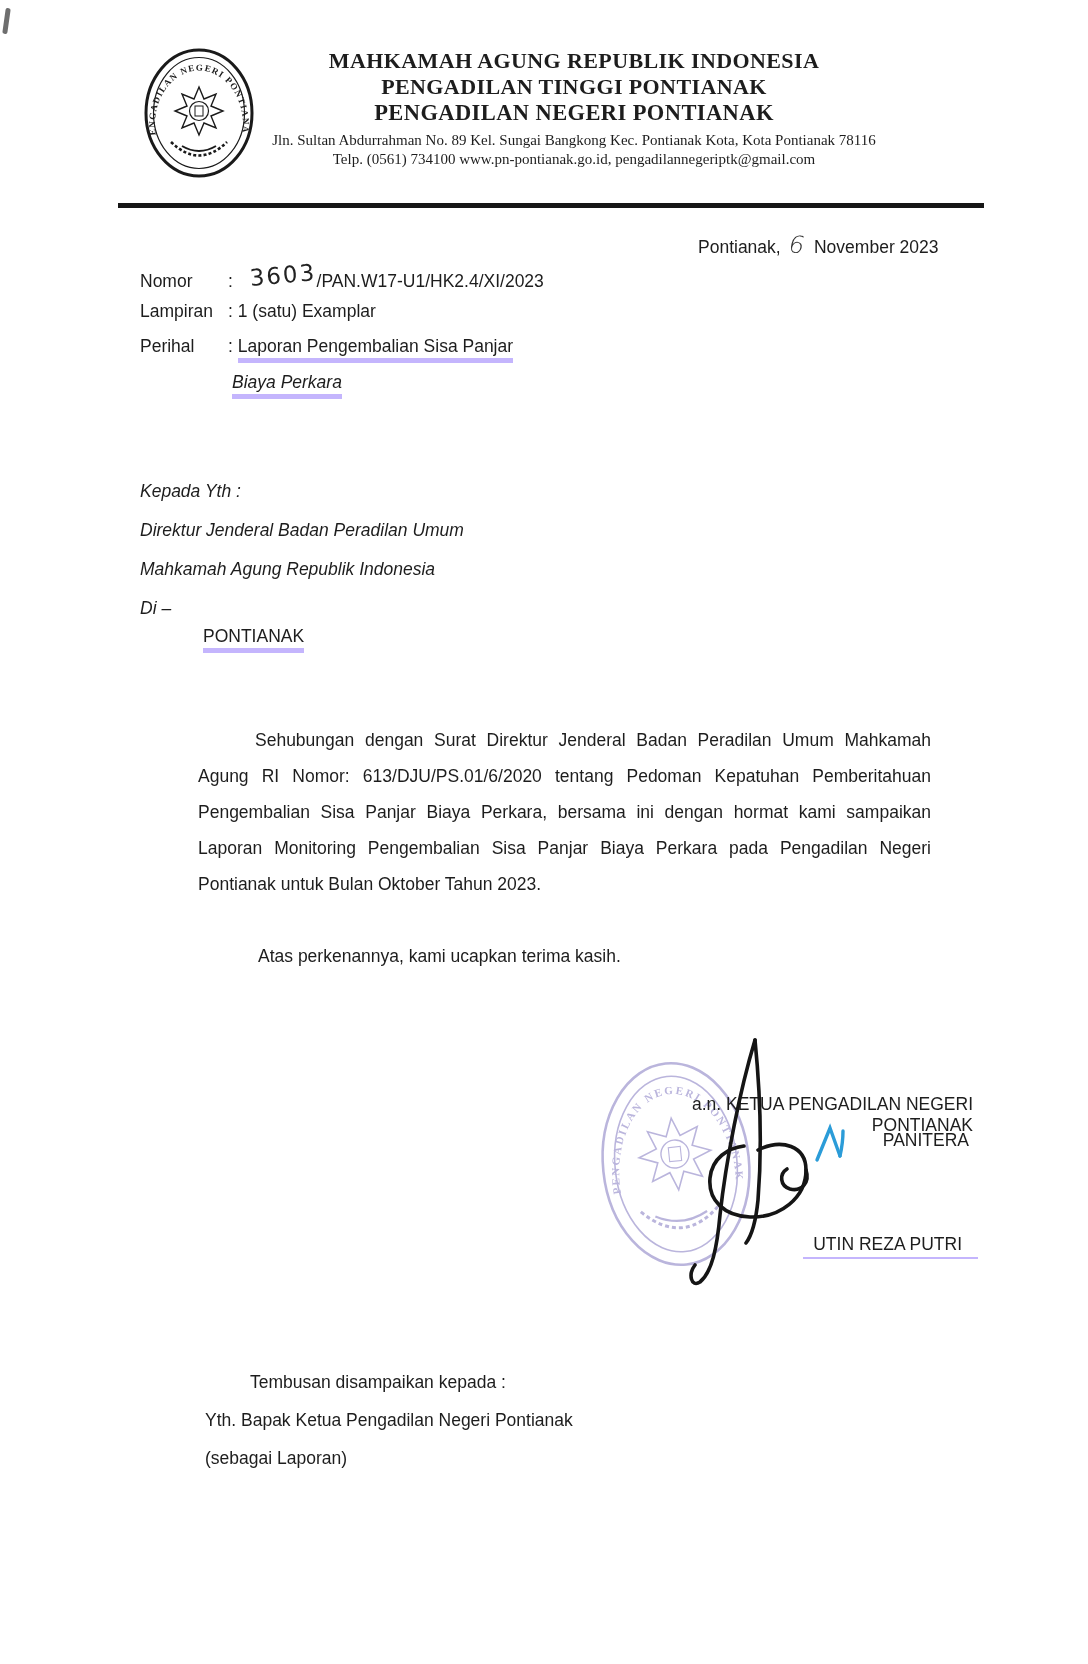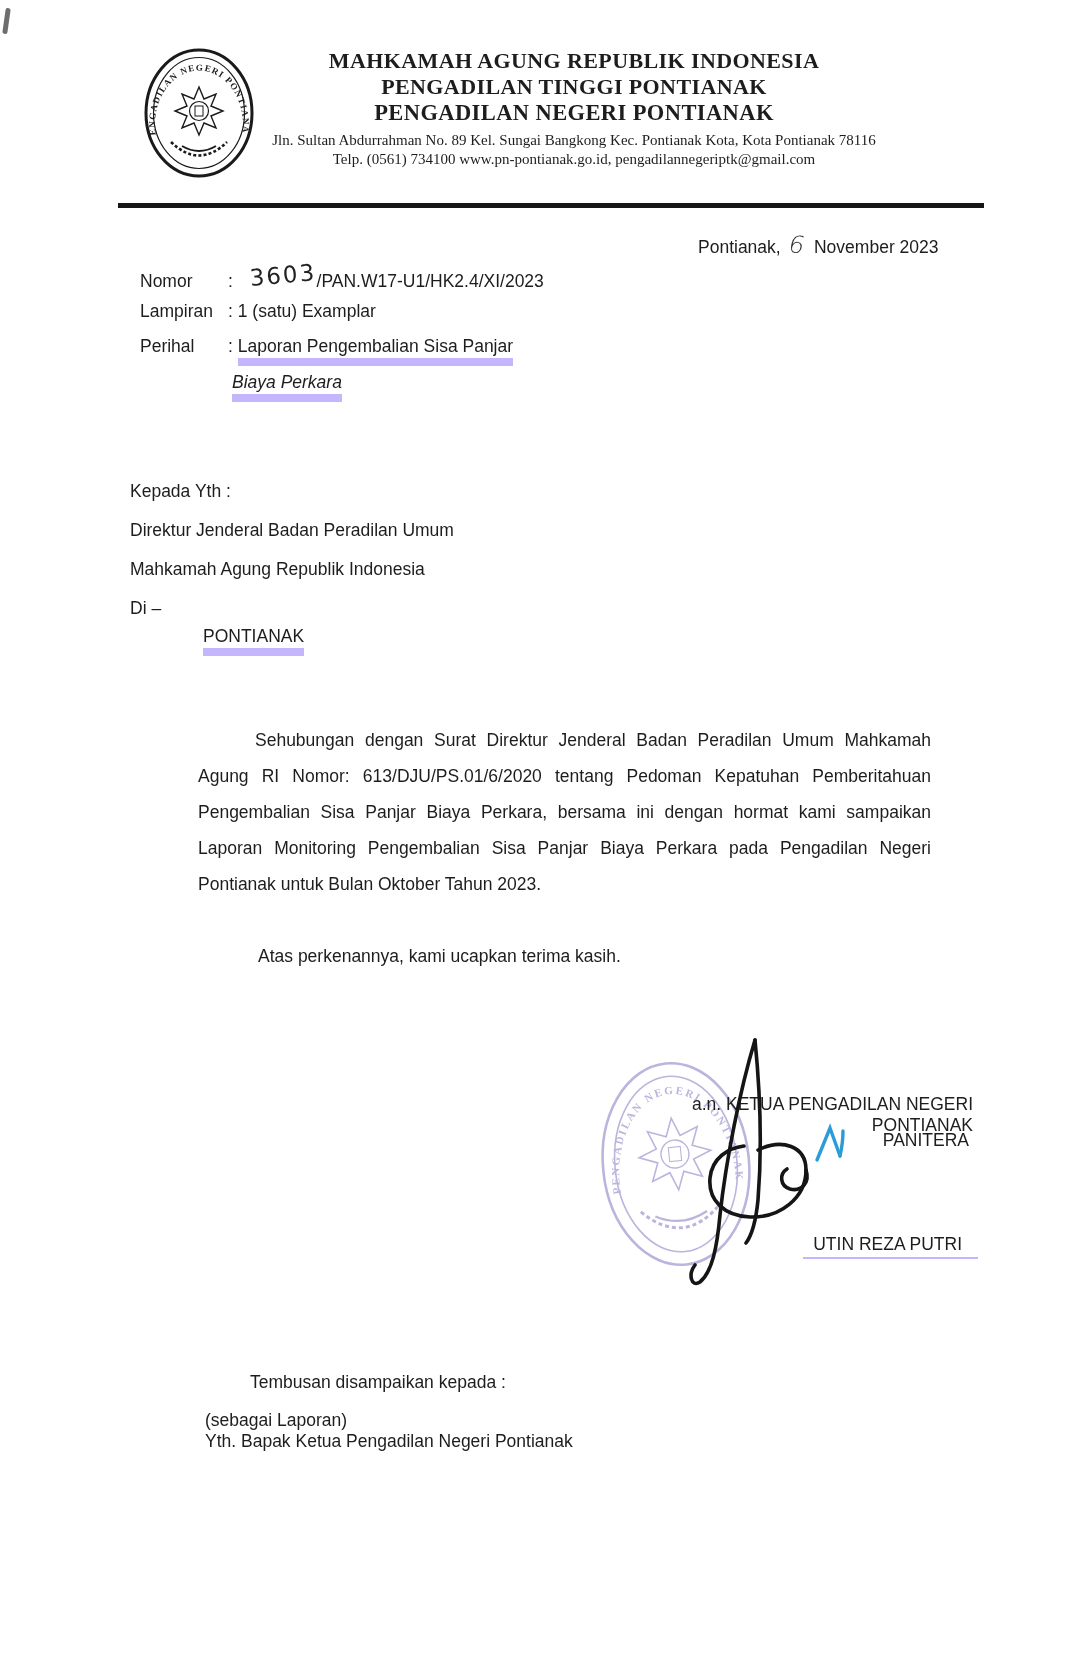--- a/index.html
+++ b/index.html
@@ -17,21 +17,21 @@
   .row-sep{display:inline-block;width:22px;}
   .hand{
     font-family:"DejaVu Sans",sans-serif;display:inline-block;color:#222;
     transform:rotate(-5deg) translateY(-4px);font-size:23px;letter-spacing:2px;
   }
   .hand-day{
     font-family:"DejaVu Sans",sans-serif;display:inline-block;color:#333;
     transform:rotate(7deg) skewX(-8deg);font-size:24px;font-weight:300;
     margin:0 10px 0 8px;line-height:18px;
   }
-  .u{border-bottom:8px solid #c4b5fd;padding-bottom:2px;}
+  .u{border-bottom:5px solid #c4b5fd;padding-bottom:2px;}
   .body-par{
     width:733px;text-align:justify;text-indent:57px;line-height:36px;
     font-size:17.5px;
   }
   .sig-center{width:380px;text-align:right;font-size:17.5px;}
   .fs17{font-size:17.5px;}
   .smudge{background:#4a4a4a;border-radius:2px;transform:rotate(8deg);opacity:.8;}
 </style>
 </head>
 <body>
@@ -78,21 +78,21 @@
   <div class="abs fs17" style="left:140px;top:301px;white-space:nowrap;">
     <span class="row-label">Lampiran</span><span>: 1 (satu) Examplar</span>
   </div>
   <div class="abs fs17" style="left:140px;top:336px;white-space:nowrap;">
     <span class="row-label">Perihal</span><span>: </span><span class="u">Laporan Pengembalian Sisa Panjar</span>
   </div>
   <div class="abs fs17" style="left:232px;top:372px;font-style:italic;">
     <span class="u">Biaya Perkara</span>
   </div>
 
-  <div class="abs fs17" style="left:130px;top:481px;">
+  <div class="abs fs17" style="left:140px;top:481px;font-style:italic;">
     <div style="margin-bottom:18px;">Kepada Yth :</div>
     <div style="margin-bottom:18px;">Direktur Jenderal Badan Peradilan Umum</div>
     <div style="margin-bottom:18px;">Mahkamah Agung Republik Indonesia</div>
     <div>Di –</div>
   </div>
   <div class="abs fs17" style="left:203px;top:626px;">
     <span class="u">PONTIANAK</span>
   </div>
 
   <div class="abs body-par" style="left:198px;top:722px;">Sehubungan dengan Surat Direktur Jenderal Badan Peradilan Umum Mahkamah Agung RI Nomor: 613/DJU/PS.01/6/2020 tentang Pedoman Kepatuhan Pemberitahuan Pengembalian Sisa Panjar Biaya Perkara, bersama ini dengan hormat kami sampaikan Laporan Monitoring Pengembalian Sisa Panjar Biaya Perkara pada Pengadilan Negeri Pontianak untuk Bulan Oktober Tahun 2023.</div>
@@ -138,17 +138,17 @@
     <svg width="36" height="44" viewBox="0 0 36 44">
       <g fill="none" stroke="#2b9cd8" stroke-width="3.4" stroke-linecap="round">
         <path d="M 5,38 L 18,6 L 28,34"></path>
         <path d="M 28,34 C 30,25 31,16 31,9"></path>
       </g>
     </svg>
   </div>
 
   <div class="abs fs17" style="left:205px;top:1372px;">
     <div style="margin-bottom:17px;margin-left:45px;">Tembusan disampaikan kepada :</div>
+    <div style="margin-bottom:17px;">Yth. Bapak Ketua Pengadilan Negeri Pontianak</div>
     <div>(sebagai Laporan)</div>
-    <div style="margin-bottom:17px;">Yth. Bapak Ketua Pengadilan Negeri Pontianak</div>
   </div>
 
 </div>
 
 </body></html>

